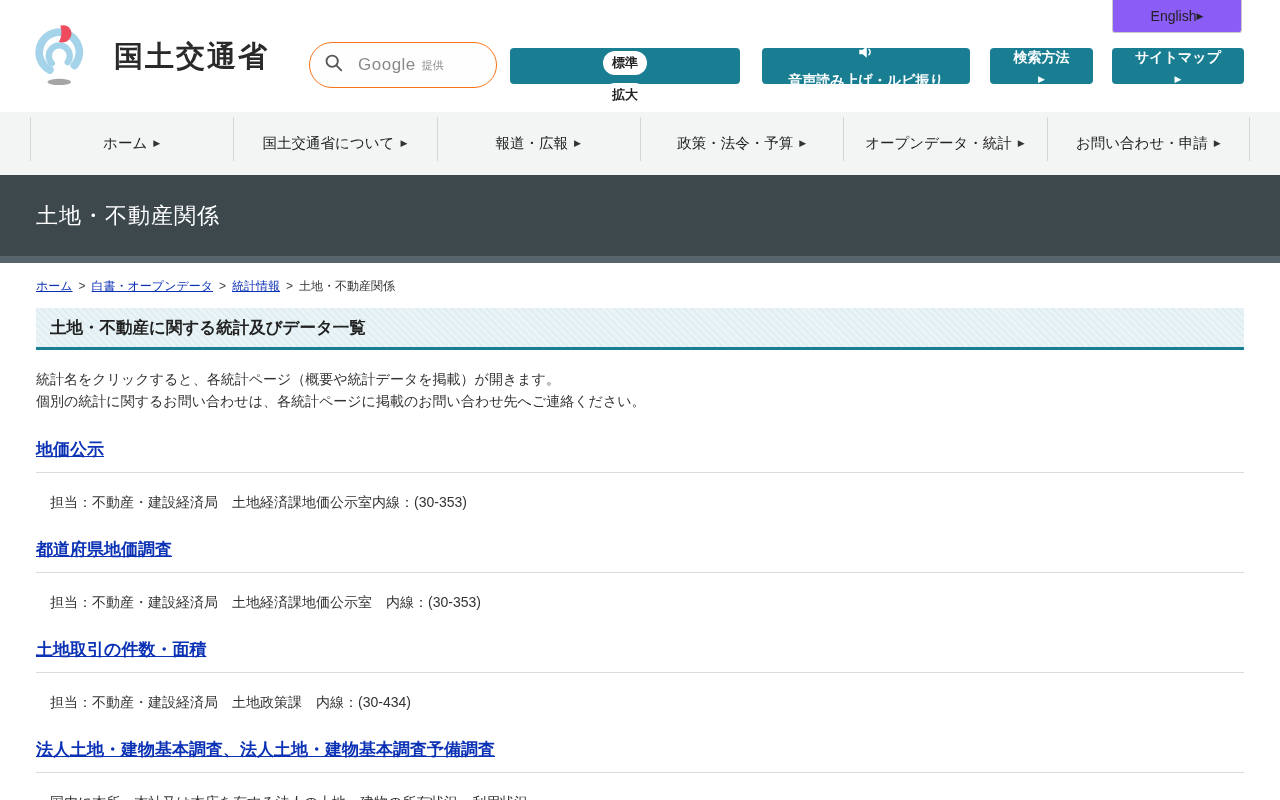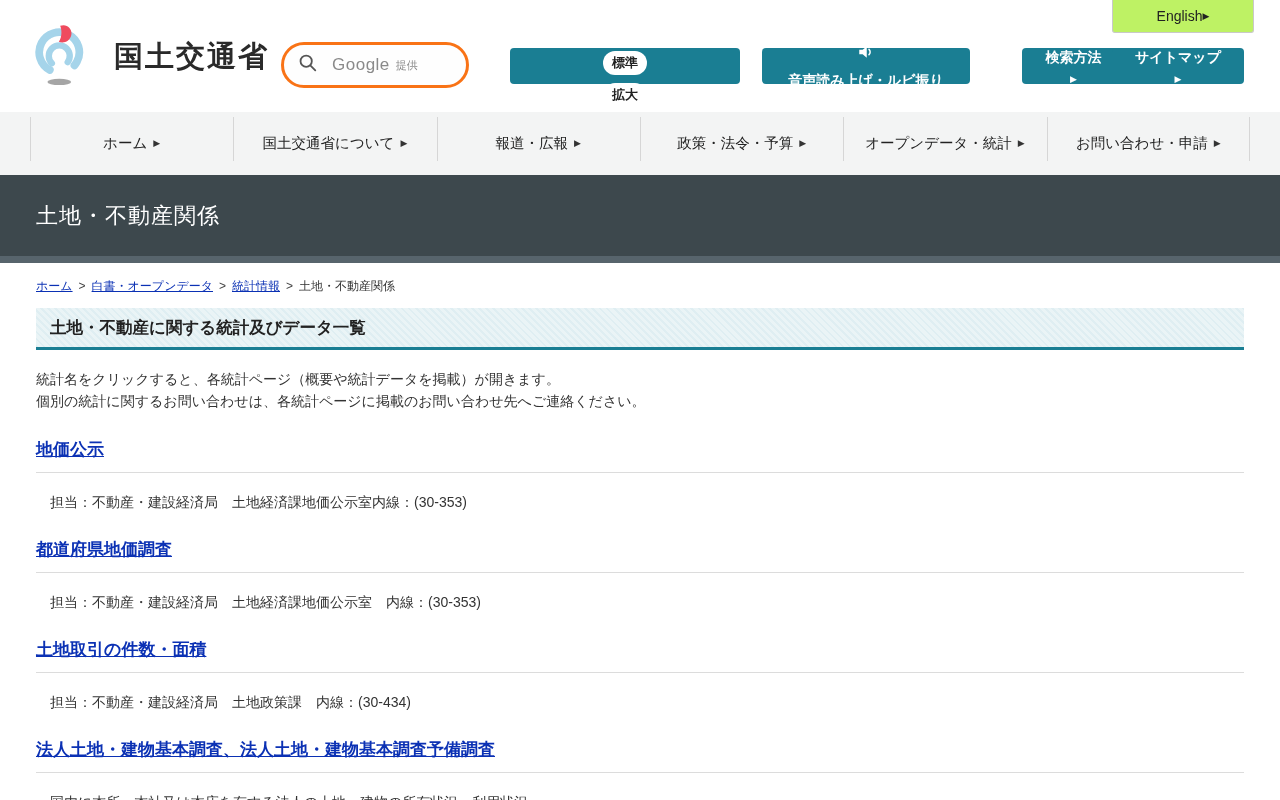--- a/index.html
+++ b/index.html
@@ -3,40 +3,40 @@
 <meta charset="utf-8">
 <style>
   * { margin:0; padding:0; box-sizing:border-box; }
   html,body { width:1280px; height:800px; overflow:hidden; background:#fff;
     font-family:"Liberation Sans","DejaVu Sans",sans-serif; color:#333; }
 
   
   .header { position:relative; height:112px; background:#fff; }
   .logo { position:absolute; left:34px; top:24px; display:flex; align-items:center; gap:24px; cursor:pointer;justify-content:flex-end; }
   .logo-text { font-size:29px; font-weight:700; color:#2a2a2a; letter-spacing:2px; }
-  .searchbox { position:absolute; left:281px; top:42px; width:188px; height:46px;
-    border:3px solid #f97316; border-radius:23px; background:#fefefe;
+  .searchbox { position:absolute; left:309px; top:42px; width:188px; height:46px;
+    border:1px solid #f97316; border-radius:23px; background:#fefefe;
     display:flex; align-items:center; padding:0 14px; gap:14px; cursor:text; }
   .search-brand { color:#8a8a8a; font-size:17px; letter-spacing:.5px; }
   .search-provided { color:#8a8a8a; font-size:11px; margin-left:-8px; }
 
   .tealbtn { position:absolute; top:48px; height:36px; background:#1a7e93; color:#fff;
     border:none; border-radius:4px; display:flex; align-items:center; justify-content:center;
     gap:8px; font-size:14px; font-weight:700; cursor:pointer;
     font-family:"Liberation Sans","DejaVu Sans",sans-serif;flex-direction:column; }
   .btn-fontsize { left:510px; width:230px; }
   .chip { background:#fff; color:#222; border-radius:12px; font-size:13px; font-weight:700;
     padding:3px 9px; cursor:pointer; border:none; font-family:inherit; }
   .btn-tts { left:762px; width:208px; }
-  .btn-howto { left:1022px; width:103px; }
+  .btn-howto { left:990px; width:103px; }
   .btn-sitemap { left:1112px; width:132px; }
   .arr { font-size:9px; line-height:1; }
 
-  .btn-english { position:absolute; top:0; left:1112px; width:142px; height:33px;
-    background:#bef264; border:1px solid #c9c9c9; border-top:none;
+  .btn-english { position:absolute; top:0; left:1112px; width:130px; height:33px;
+    background:#8b5cf6; border:1px solid #c9c9c9; border-top:none;
     border-radius:0 0 3px 3px; font-size:14px; color:#222; cursor:pointer;
     display:flex; align-items:center; justify-content:center; 
     font-family:"Liberation Sans","DejaVu Sans",sans-serif; }
   .btn-english .arr { color:#222; }
 
   
   .gnav { height:63px; background:#f3f4f4; display:flex; padding:0 30px; }
   .nav-item { flex:1; position:relative; display:flex; align-items:center; justify-content:center;
     gap:6px; font-size:14.5px; color:#222; cursor:pointer; text-decoration:none; }
   .nav-item::before { content:""; position:absolute; left:0; top:5px; height:44px; width:1px; background:#d6d6d6; }

